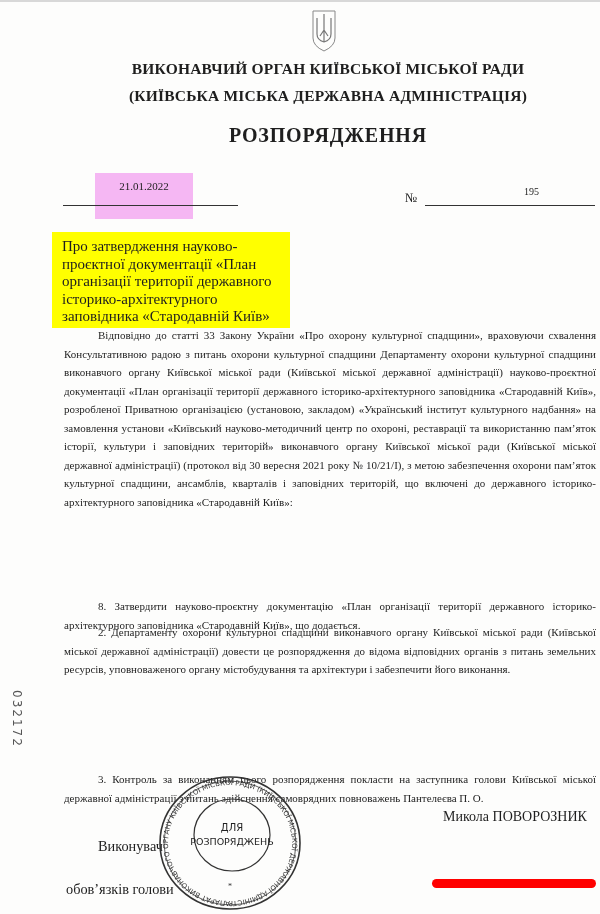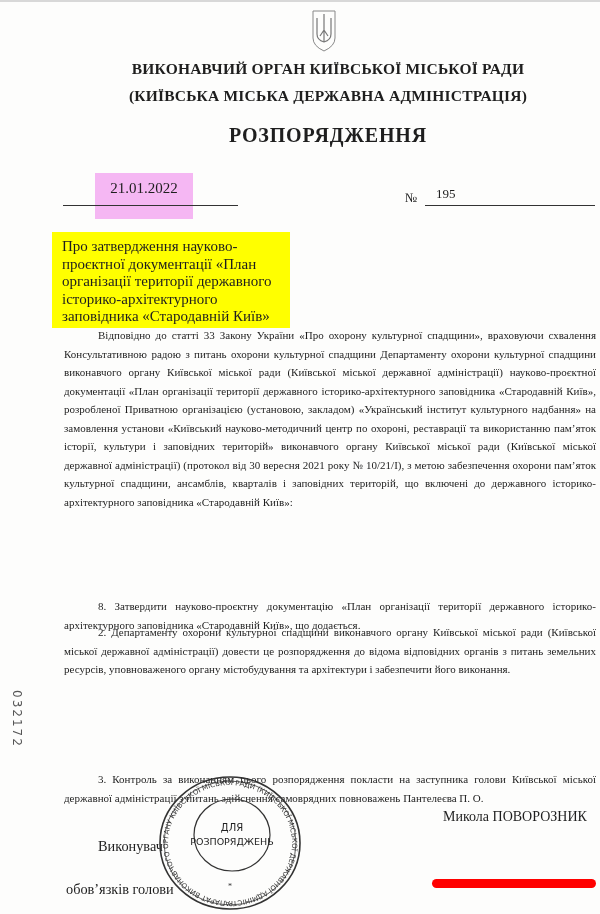--- a/index.html
+++ b/index.html
@@ -9,25 +9,25 @@
       font-family: "Liberation Serif", "DejaVu Serif", serif;
       color: #1e1e1e;
     }
     .abs { position: absolute; }
     .emblem { left: 311px; top: 8px; width: 26px; height: 44px; }
     .hdr { left: 0; width: 656px; text-align: center; font-weight: bold; }
     .hdr1 { top: 60px; font-size: 15.5px; letter-spacing: 0.2px; }
     .hdr2 { top: 87px; font-size: 15.5px; letter-spacing: 0.2px; }
     .title { top: 124px; font-size: 20px; letter-spacing: 0.8px; }
     .date-hl { left: 95px; top: 173px; width: 98px; height: 46px; background: #f5b7f3; }
-    .date-text { left: 95px; top: 180px; width: 98px; text-align: center; font-size: 15px; }
+    .date-text { left: 95px; top: 180px; width: 98px; text-align: center; font-size: 11px; }
     .date-line { left: 63px; top: 205px; width: 175px; height: 1px; background: #333; }
     .num-sign { left: 405px; top: 190px; font-size: 13px; }
     .num-line { left: 425px; top: 205px; width: 170px; height: 1px; background: #333; }
-    .num-val { left: 436px; top: 186px; width: 135px; text-align: left; font-size: 13px; }
+    .num-val { left: 404px; top: 186px; width: 135px; text-align: right; font-size: 10px; }
     .subj-hl { left: 52px; top: 232px; width: 238px; height: 96px; background: #ffff00; }
     .subj-text { left: 62px; top: 238px; width: 230px; font-size: 15px; line-height: 17.5px; }
     .body-text { left: 64px; width: 532px; font-size: 11px; line-height: 18.5px; text-align: justify; }
     .indent { text-indent: 34px; }
     .p-main { top: 326px; }
     .p1 { top: 597px; }
     .p2 { top: 623px; }
     .p3 { top: 770px; }
     .sign-role1 { left: 98px; top: 838px; font-size: 14.3px; }
     .sign-role2 { left: 66px; top: 881px; font-size: 14.3px; }

